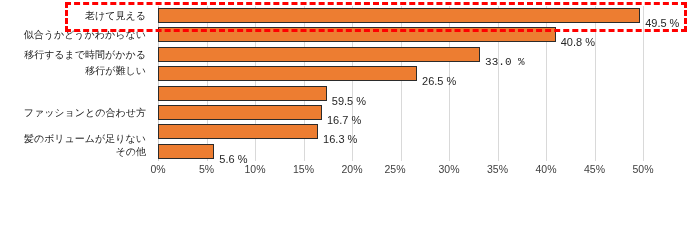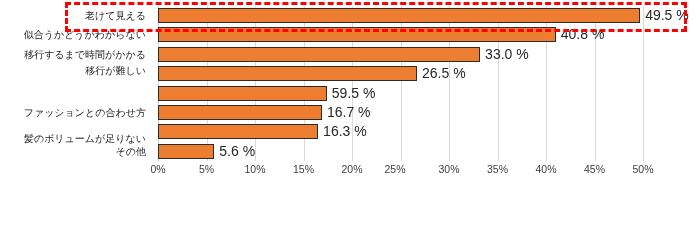--- a/index.html
+++ b/index.html
@@ -56,22 +56,22 @@
     position: absolute;
     left: 0;
     top: 2px;
     height: 13px;
     background: #ED7D31;
     border: 1.4px solid #2b2b2b;
     box-sizing: content-box;
   }
   .bar-value {
     position: absolute;
-    top: 2px;
-    font-size: 14px;
+    top: 10px;
+    font-size: 11px;
     color: #262626;
     white-space: nowrap;
     line-height: 15px;
   }
 
   
   #category-labels {
     position: absolute;
     left: 0;
     top: 6px;
@@ -151,21 +151,21 @@
         <div class="row" style="top: 0px;">
           <div class="bar" style="width: 480.15px;"></div>
           <div class="bar-value" style="left: 487.15px;">49.5 %</div>
         </div>
         <div class="row" style="top: 19.375px; text-align: center;">
           <div class="bar" style="width: 395.76px;"></div>
           <div class="bar-value" style="left: 402.76px;">40.8 %</div>
         </div>
         <div class="row" style="top: 38.75px;">
           <div class="bar" style="width: 320.1px;"></div>
-          <div class="bar-value" style="left: 327.1px;">33.0 %</div>
+          <div class="bar-value" style="left: 327.1px; font-family: Liberation Mono, monospace;">33.0 %</div>
         </div>
         <div class="row" style="top: 58.125px;">
           <div class="bar" style="width: 257.05px;"></div>
           <div class="bar-value" style="left: 264.05px;">26.5 %</div>
         </div>
         <div class="row" style="top: 77.5px;">
           <div class="bar" style="width: 166.84px;"></div>
           <div class="bar-value" style="left: 173.84px;">59.5 %</div>
         </div>
         <div class="row" style="top: 96.875px;">

